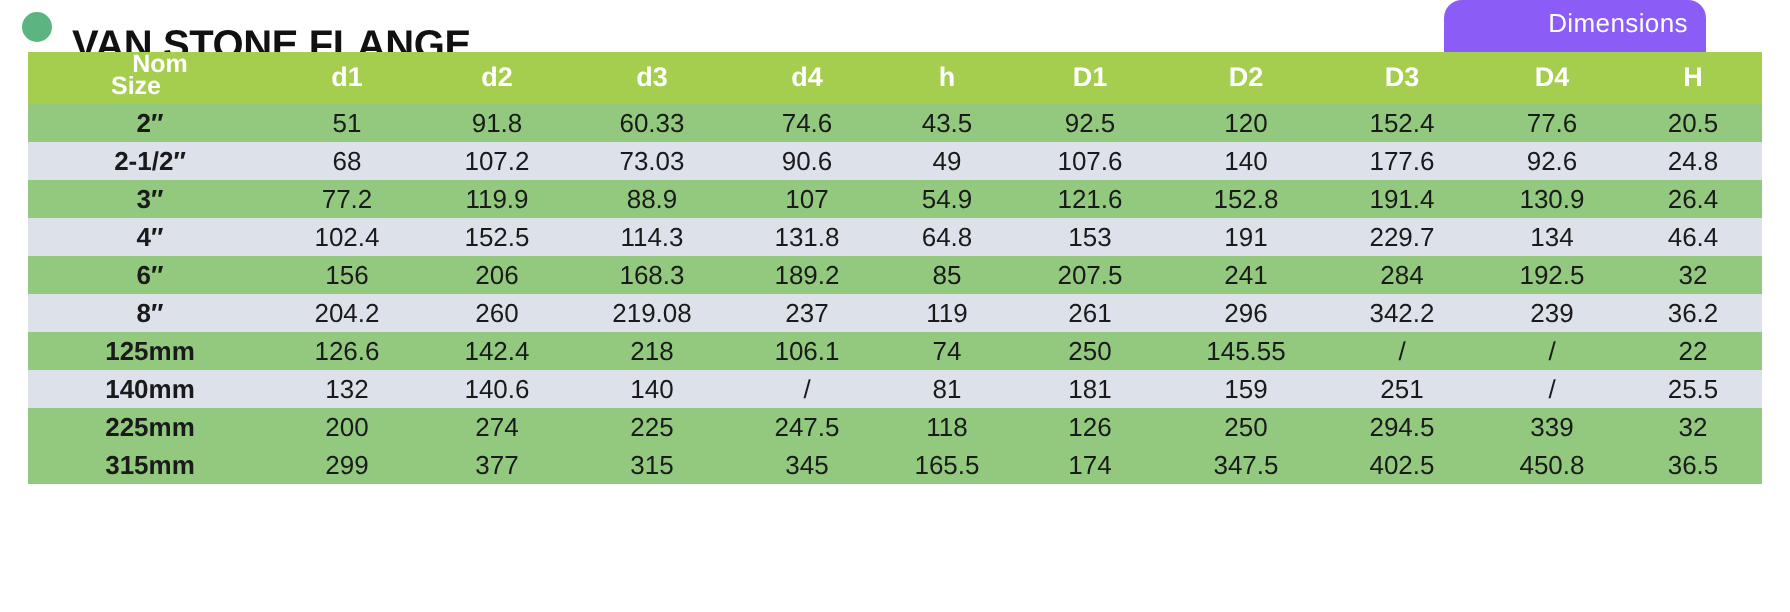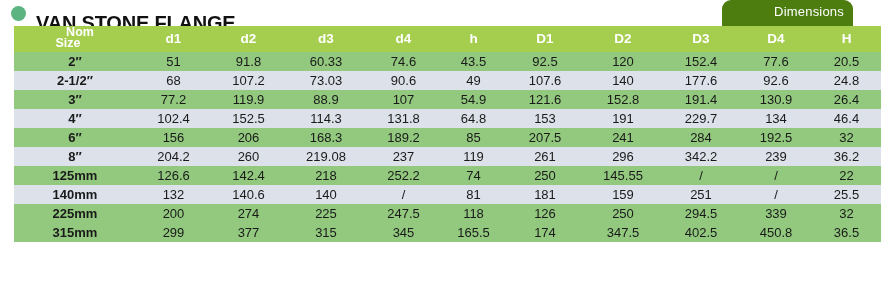--- a/index.html
+++ b/index.html
@@ -7,21 +7,21 @@
     width:895px;height:306px;
     background:#ffffff;
     font-family:"Liberation Sans","DejaVu Sans",sans-serif;
     overflow:hidden;
   }
   .page{position:relative;width:895px;height:306px;}
 
   
   .dim-tab{
     position:absolute;top:0;left:722px;width:131px;height:26px;
-    background:#4d7c0f;
+    background:#8b5cf6;
     border-radius:9px 9px 0 0;
     box-sizing:border-box;
   }
   .dim-tab-label{
     position:absolute;right:9px;top:4px;
     color:#ffffff;
     font-size:13px;
     letter-spacing:.2px;
     white-space:nowrap;
   }
@@ -215,21 +215,21 @@
             <td>296</td>
             <td>342.2</td>
             <td>239</td>
             <td>36.2</td>
           </tr>
           <tr class="odd">
             <td class="name">125mm</td>
             <td>126.6</td>
             <td>142.4</td>
             <td>218</td>
-            <td>252.2</td>
+            <td>106.1</td>
             <td>74</td>
             <td>250</td>
             <td>145.55</td>
             <td class="dash">/</td>
             <td class="dash">/</td>
             <td>22</td>
           </tr>
           <tr class="even">
             <td class="name">140mm</td>
             <td>132</td>

